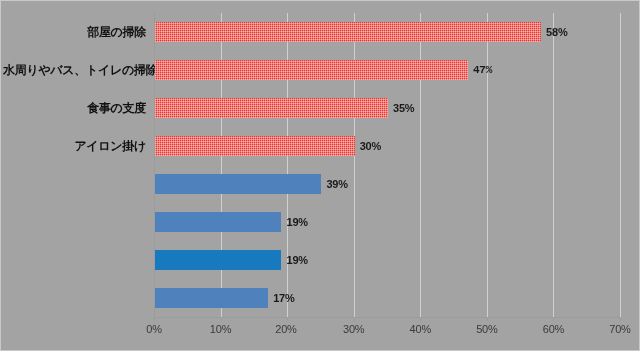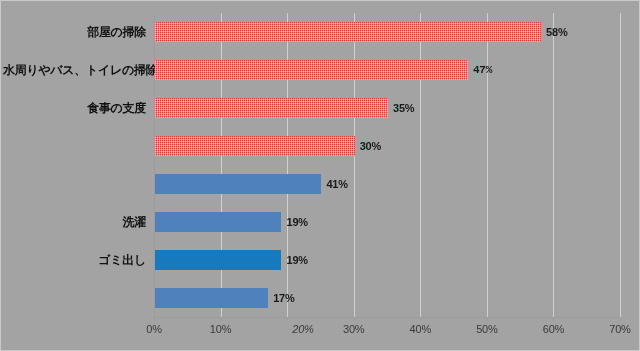--- a/index.html
+++ b/index.html
@@ -158,34 +158,33 @@
           <div class="cat-label">水周りやバス、トイレの掃除</div>
           <div class="bar red" style="width: 312.886px;"></div>
           <div class="dlabel" style="left: 318.886px; font-family: Liberation Mono, monospace;">47%</div>
         </div>
         <div class="row" style="top: 76px;">
           <div class="cat-label">食事の支度</div>
           <div class="bar red" style="width: 233px;"></div>
           <div class="dlabel" style="left: 239px; text-align: right;">35%</div>
         </div>
         <div class="row" style="top: 114px;">
+          <div class="cat-label">アイロン掛け</div>
           <div class="bar red" style="width: 199.714px;"></div>
           <div class="dlabel" style="left: 205.714px;">30%</div>
         </div>
         <div class="row" style="top: 152px;">
           <div class="bar blue" style="width: 166.429px;"></div>
-          <div class="dlabel" style="left: 172.429px;">41%</div>
+          <div class="dlabel" style="left: 172.429px;">39%</div>
         </div>
         <div class="row" style="top: 190px;">
-          <div class="cat-label">洗濯</div>
           <div class="bar blue" style="width: 126.486px;"></div>
           <div class="dlabel" style="left: 132.486px;">19%</div>
         </div>
         <div class="row" style="top: 228px;">
-          <div class="cat-label">ゴミ出し</div>
           <div class="bar blue-hi" style="width: 126.486px;"></div>
           <div class="dlabel" style="left: 132.486px;">19%</div>
         </div>
         <div class="row" style="top: 266px;">
           <div class="bar blue" style="width: 113.171px;"></div>
           <div class="dlabel" style="left: 119.171px;">17%</div>
         </div>
       </div>
   </div>
 
@@ -196,21 +195,21 @@
       <div class="tick" style="left: 286.143px;"></div>
       <div class="tick" style="left: 352.714px;"></div>
       <div class="tick" style="left: 419.286px;"></div>
       <div class="tick" style="left: 485.857px;"></div>
       <div class="tick" style="left: 552.429px;"></div>
       <div class="tick" style="left: 619px;"></div>
     </div>
   <div id="xlabels">
       <div class="xlabel" style="left: 153px;">0%</div>
       <div class="xlabel" style="left: 219.571px;">10%</div>
-      <div class="xlabel" style="left: 302px; font-style: italic;">20%</div>
+      <div class="xlabel" style="left: 285px;">20%</div>
       <div class="xlabel" style="left: 352.714px;">30%</div>
       <div class="xlabel" style="left: 419.286px;">40%</div>
       <div class="xlabel" style="left: 485.857px;">50%</div>
       <div class="xlabel" style="left: 552.429px;">60%</div>
       <div class="xlabel" style="left: 619px;">70%</div>
     </div>
 
 </div>
 
 </body></html>

